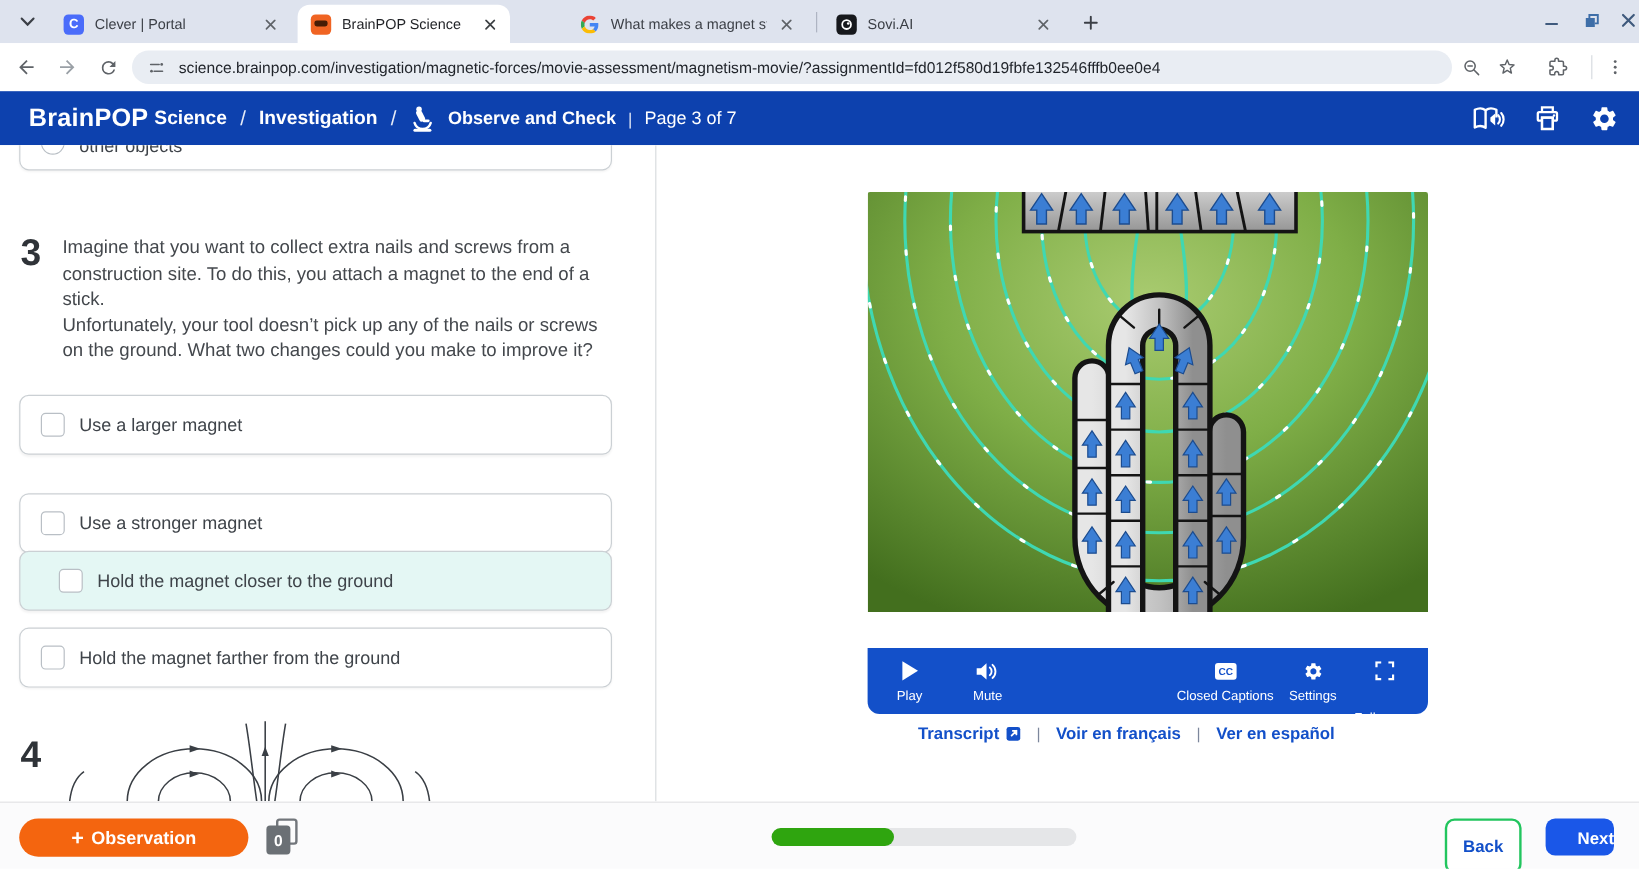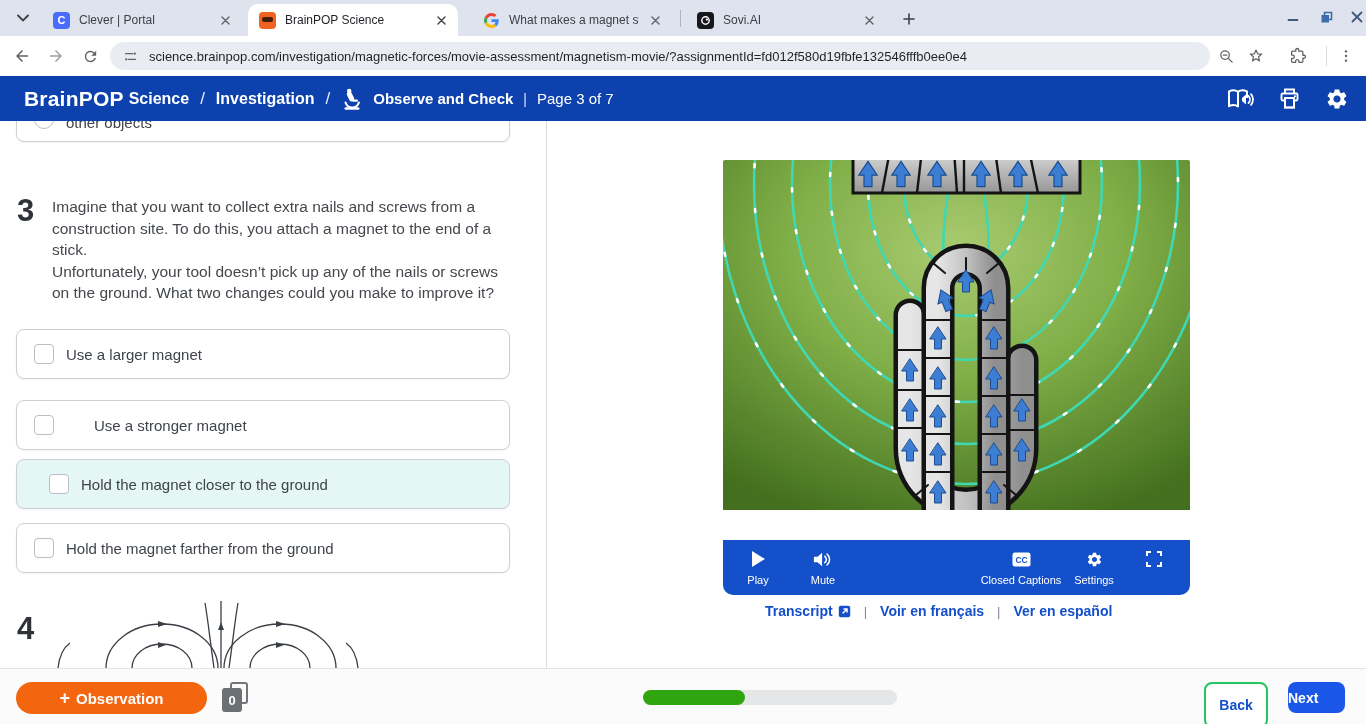--- a/index.html
+++ b/index.html
@@ -74,21 +74,21 @@
   
   .footer { position:absolute; top:668px; left:0; width:1366px; height:56px; background:#fbfbfc; border-top:1px solid #e3e3e5; }
   .obs-btn { position:absolute; left:16px; top:13px; width:191px; height:32px; background:#f4650f; border-radius:16px; display:flex; align-items:center; justify-content:center; color:#fff; font-weight:700; font-size:15px; cursor:pointer; gap:6px; }
   .obs-plus { font-size:18px; font-weight:700; }
   .obs-badge { position:absolute; left:222px; top:13px; width:30px; height:30px; cursor:pointer; }
   .badge-back { position:absolute; left:8px; top:0; width:18px; height:22px; border:2px solid #72767b; border-radius:3px; background:transparent; }
   .badge-front { position:absolute; left:0; top:6px; width:20px; height:24px; background:#6b7075; border-radius:3px; color:#fff; font-size:13px; font-weight:700; display:flex; align-items:center; justify-content:center; }
   .progress-track { position:absolute; left:643px; top:21px; width:254px; height:15px; background:#e5e6e8; border-radius:8px; }
   .progress-fill { width:40%; height:15px; background:#2fa50f; border-radius:8px; }
   .back-btn { position:absolute; left:1204px; top:13px; width:64px; height:46px; background:#fff; border:2px solid #22c55e; border-radius:8px; color:#1350c9; font-weight:700; font-size:14px; display:flex; align-items:center; justify-content:center; cursor:pointer; }
-  .next-btn { position:absolute; left:1288px; top:13px; width:57px; height:31px; background:#1a57e8; border:none; border-radius:8px; color:#fff; font-weight:700; font-size:14px; display:flex; align-items:center; justify-content:flex-start; cursor:pointer; }
+  .next-btn { position:absolute; left:1288px; top:13px; width:57px; height:31px; background:#1a57e8; border:none; border-radius:8px; color:#fff; font-weight:700; font-size:14px; display:flex; align-items:center; justify-content:flex-end; cursor:pointer; }
 </style>
 </head>
 <body>
 
 <div class="page">
 
   <div class="tabstrip">
     <div class="tab-search">
       <svg width="12" height="8" viewBox="0 0 12 8">
           <path d="M1 1.5 L6 6.5 L11 1.5" stroke="#3b3f46" stroke-width="1.8" fill="none" stroke-linecap="round"></path>
@@ -98,21 +98,21 @@
     <div class="tab inactive" style="left:42px; width:200px;">
       <span class="fav fav-clever">C</span>
       <span class="tab-title">Clever | Portal</span>
       <span class="tab-close">
         <svg width="9" height="9" viewBox="0 0 9 9">
             <path d="M1 1 L8 8 M8 1 L1 8" stroke="#5f6368" stroke-width="1.4" stroke-linecap="round"></path>
           </svg>
       </span>
     </div>
 
-    <div class="tab active" style="left:248px; width:210px;">
+    <div class="tab active" style="left:248px; width:177px;">
       <span class="fav fav-brainpop"></span>
       <span class="tab-title">BrainPOP Science</span>
       <span class="tab-close">
         <svg width="9" height="9" viewBox="0 0 9 9">
             <path d="M1 1 L8 8 M8 1 L1 8" stroke="#3c4043" stroke-width="1.4" stroke-linecap="round"></path>
           </svg>
       </span>
     </div>
 
     <div class="tab inactive" style="left:472px; width:200px;">
@@ -295,21 +295,21 @@
     <div class="qnum" style="top:74px;">3</div>
     <div class="qtext" style="top:75px;">
       <p>Imagine that you want to collect extra nails and screws from a construction site. To do this, you attach a magnet to the end of a stick.</p>
       <p>Unfortunately, your tool doesn’t pick up any of the nails or screws on the ground. What two changes could you make to improve it?</p>
     </div>
 
     <div class="opt-box" style="top:208px;">
       <span class="cb"></span>
       <span class="opt-label">Use a larger magnet</span>
     </div>
-    <div class="opt-box" style="top:279px;gap:28px;">
+    <div class="opt-box" style="top:290px;">
       <span class="cb"></span>
       <span class="opt-label">Use a stronger magnet</span>
     </div>
     <div class="opt-box mint" style="top:338px;padding-left:32px;">
       <span class="cb"></span>
       <span class="opt-label">Hold the magnet closer to the ground</span>
     </div>
     <div class="opt-box" style="top:402px;">
       <span class="cb"></span>
       <span class="opt-label">Hold the magnet farther from the ground</span>

